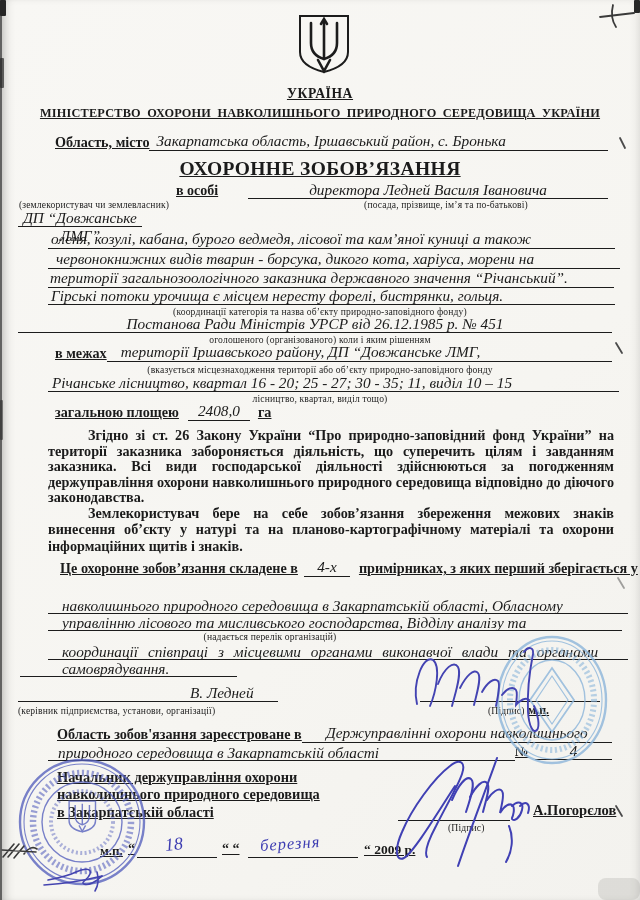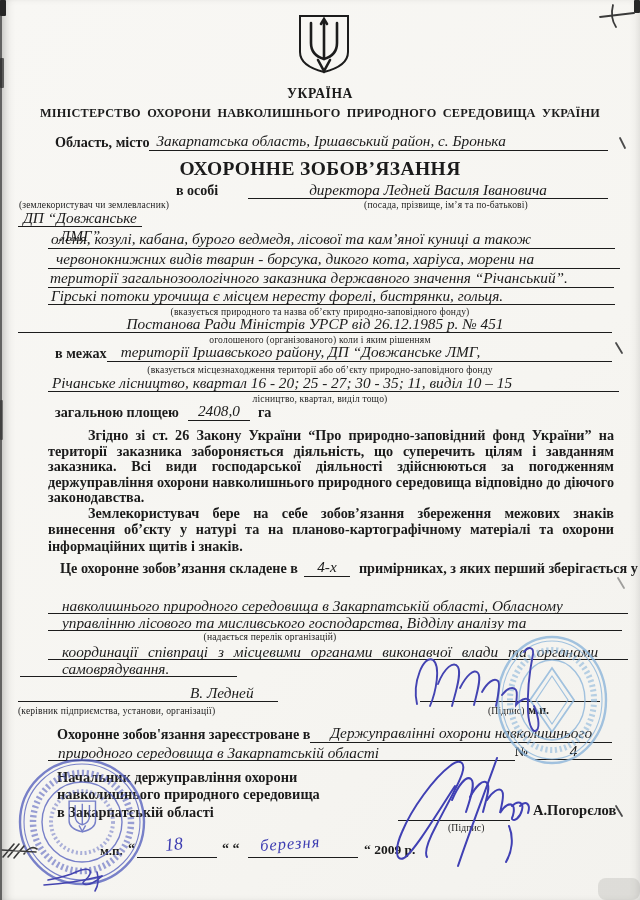--- a/index.html
+++ b/index.html
@@ -1,20 +1,20 @@
 <!DOCTYPE html>
 <html><head>
 <meta charset="utf-8">
 <style>
   html,body{margin:0;padding:0;background:#777;}
   .page{position:relative;width:640px;height:900px;background:linear-gradient(135deg,#f8f7f4 0%,#f6f5f1 60%,#f3f2ee 100%);
         overflow:hidden;font-family:"Liberation Serif","DejaVu Serif",serif;color:#1b1b1b;
         box-shadow:inset 10px 0 14px -10px rgba(0,0,0,.45), inset -8px 0 12px -9px rgba(0,0,0,.18);}
   .abs{position:absolute;}
-  .b{font-weight:700;}
+  .b{font-weight:700;text-decoration:underline;}
   .i{font-style:italic;}
   .c{text-align:center;}
   .cap{font-size:9.6px;color:#232323;letter-spacing:.15px;}
   .ul{border-bottom:1.4px solid #1c1c1c;}
   .flex{display:flex;align-items:flex-end;}
   .fill{flex:1;}
   .nw{white-space:nowrap;}
   .val{font-size:15.3px;font-style:italic;}
   .para{font-size:14.2px;font-weight:700;line-height:15.6px;text-align:justify;}
   .ink{color:#3d3db2;}
@@ -53,21 +53,21 @@
   <div class="abs ul val c" style="left:18px;top:181px;width:124px;height:17px;margin-top:28px;">ДП “Довжанське ЛМГ”</div>
   <div class="abs b" style="left:176px;top:183px;font-size:14px;">в особі</div>
   <div class="abs ul val c" style="left:248px;top:181px;width:360px;height:17px;">директора Ледней Василя Івановича</div>
   <div class="abs cap c" style="left:18px;top:199px;width:152px;">(землекористувач чи землевласник)</div>
   <div class="abs cap c" style="left:322px;top:199px;width:248px;">(посада, прізвище, ім’я  та по-батькові)</div>
 
   <div class="abs ul val nw" style="left:48px;top:230px;width:564px;height:18px;padding-left:3px;">оленя, козулі, кабана, бурого ведмедя, лісової та кам’яної куниці а також</div>
   <div class="abs ul val nw" style="left:48px;top:250px;width:564px;height:18px;padding-left:8px;">червонокнижних видів тварин - борсука, дикого кота, харіуса, морени на</div>
   <div class="abs ul val nw" style="left:48px;top:269px;width:564px;height:18px;padding-left:2px;">території загальнозоологічного заказника державного значення “Річанський”.</div>
   <div class="abs ul val nw" style="left:48px;top:287px;width:564px;height:17px;padding-left:3px;">Гірські потоки урочища є місцем нересту форелі, бистрянки, гольця.</div>
-  <div class="abs cap c" style="left:0;top:306px;width:640px;">(вказується природного та назва об’єкту природно-заповідного фонду)</div>
+  <div class="abs cap c" style="left:0;top:306px;width:640px;">(координації категорія та назва об’єкту природно-заповідного фонду)</div>
   <div class="abs ul val c" style="left:18px;top:315px;width:594px;height:17px;">Постанова Ради Міністрів УРСР від 26.12.1985 р. № 451</div>
   <div class="abs cap c" style="left:0;top:334px;width:640px;">оголошеного (організованого) коли і яким рішенням</div>
 
   <div class="abs flex" style="left:55px;top:345px;width:557px;height:17px;">
     <span class="b nw" style="font-size:14.2px;">в межах</span>
     <span class="fill ul val nw" style="padding-left:14px;">території Іршавського району, ДП “Довжанське ЛМГ,</span>
   </div>
   <div class="abs cap c" style="left:0;top:364px;width:640px;">(вказується місцезнаходження території або об’єкту природно-заповідного фонду</div>
   <div class="abs ul val nw" style="left:48px;top:374px;width:567px;height:17px;padding-left:4px;">Річанське лісництво, квартал 16 - 20; 25 - 27; 30 - 35; 11, виділ 10 – 15</div>
   <div class="abs cap c" style="left:0;top:393px;width:640px;">лісництво, квартал, виділ тощо)</div>
@@ -94,21 +94,21 @@
 
   <div class="abs ul" style="left:18px;top:686px;width:260px;height:15px;">
     <span class="val abs nw" style="left:172px;top:-2px;">В. Ледней</span>
   </div>
   <div class="abs ul" style="left:420px;top:686px;width:180px;height:15px;"></div>
   <div class="abs cap" style="left:18px;top:705px;">(керівник підприємства, установи, організації)</div>
   <div class="abs cap" style="left:488px;top:705px;">(Підпис)</div>
   <div class="abs b" style="left:528px;top:703px;font-size:12px;">м.п.</div>
 
   <div class="abs flex" style="left:57px;top:726px;width:555px;height:17px;">
-    <span class="b nw" style="font-size:14.2px;">Охоронне зобов'язання зареєстроване в</span>
+    <span class="b nw" style="font-size:14.2px;">Область зобов'язання зареєстроване в</span>
     <span class="fill ul val c nw">Держуправлінні охорони навколишнього</span>
   </div>
   <div class="abs ul val nw" style="left:48px;top:744px;width:457px;height:16px;padding-left:10px;">природного середовища в Закарпатській області</div>
   <div class="abs b" style="left:515px;top:744px;font-size:13.5px;">№</div>
   <div class="abs ul i c" style="left:535px;top:743px;width:77px;height:16px;font-size:15px;">4</div>
 
   <div class="abs b" style="left:57px;top:769px;font-size:14.4px;line-height:17.3px;">
     <div>Начальник держуправління охорони</div>
     <div>навколишнього природного середовища</div>
     <div>в Закарпатській області</div>

